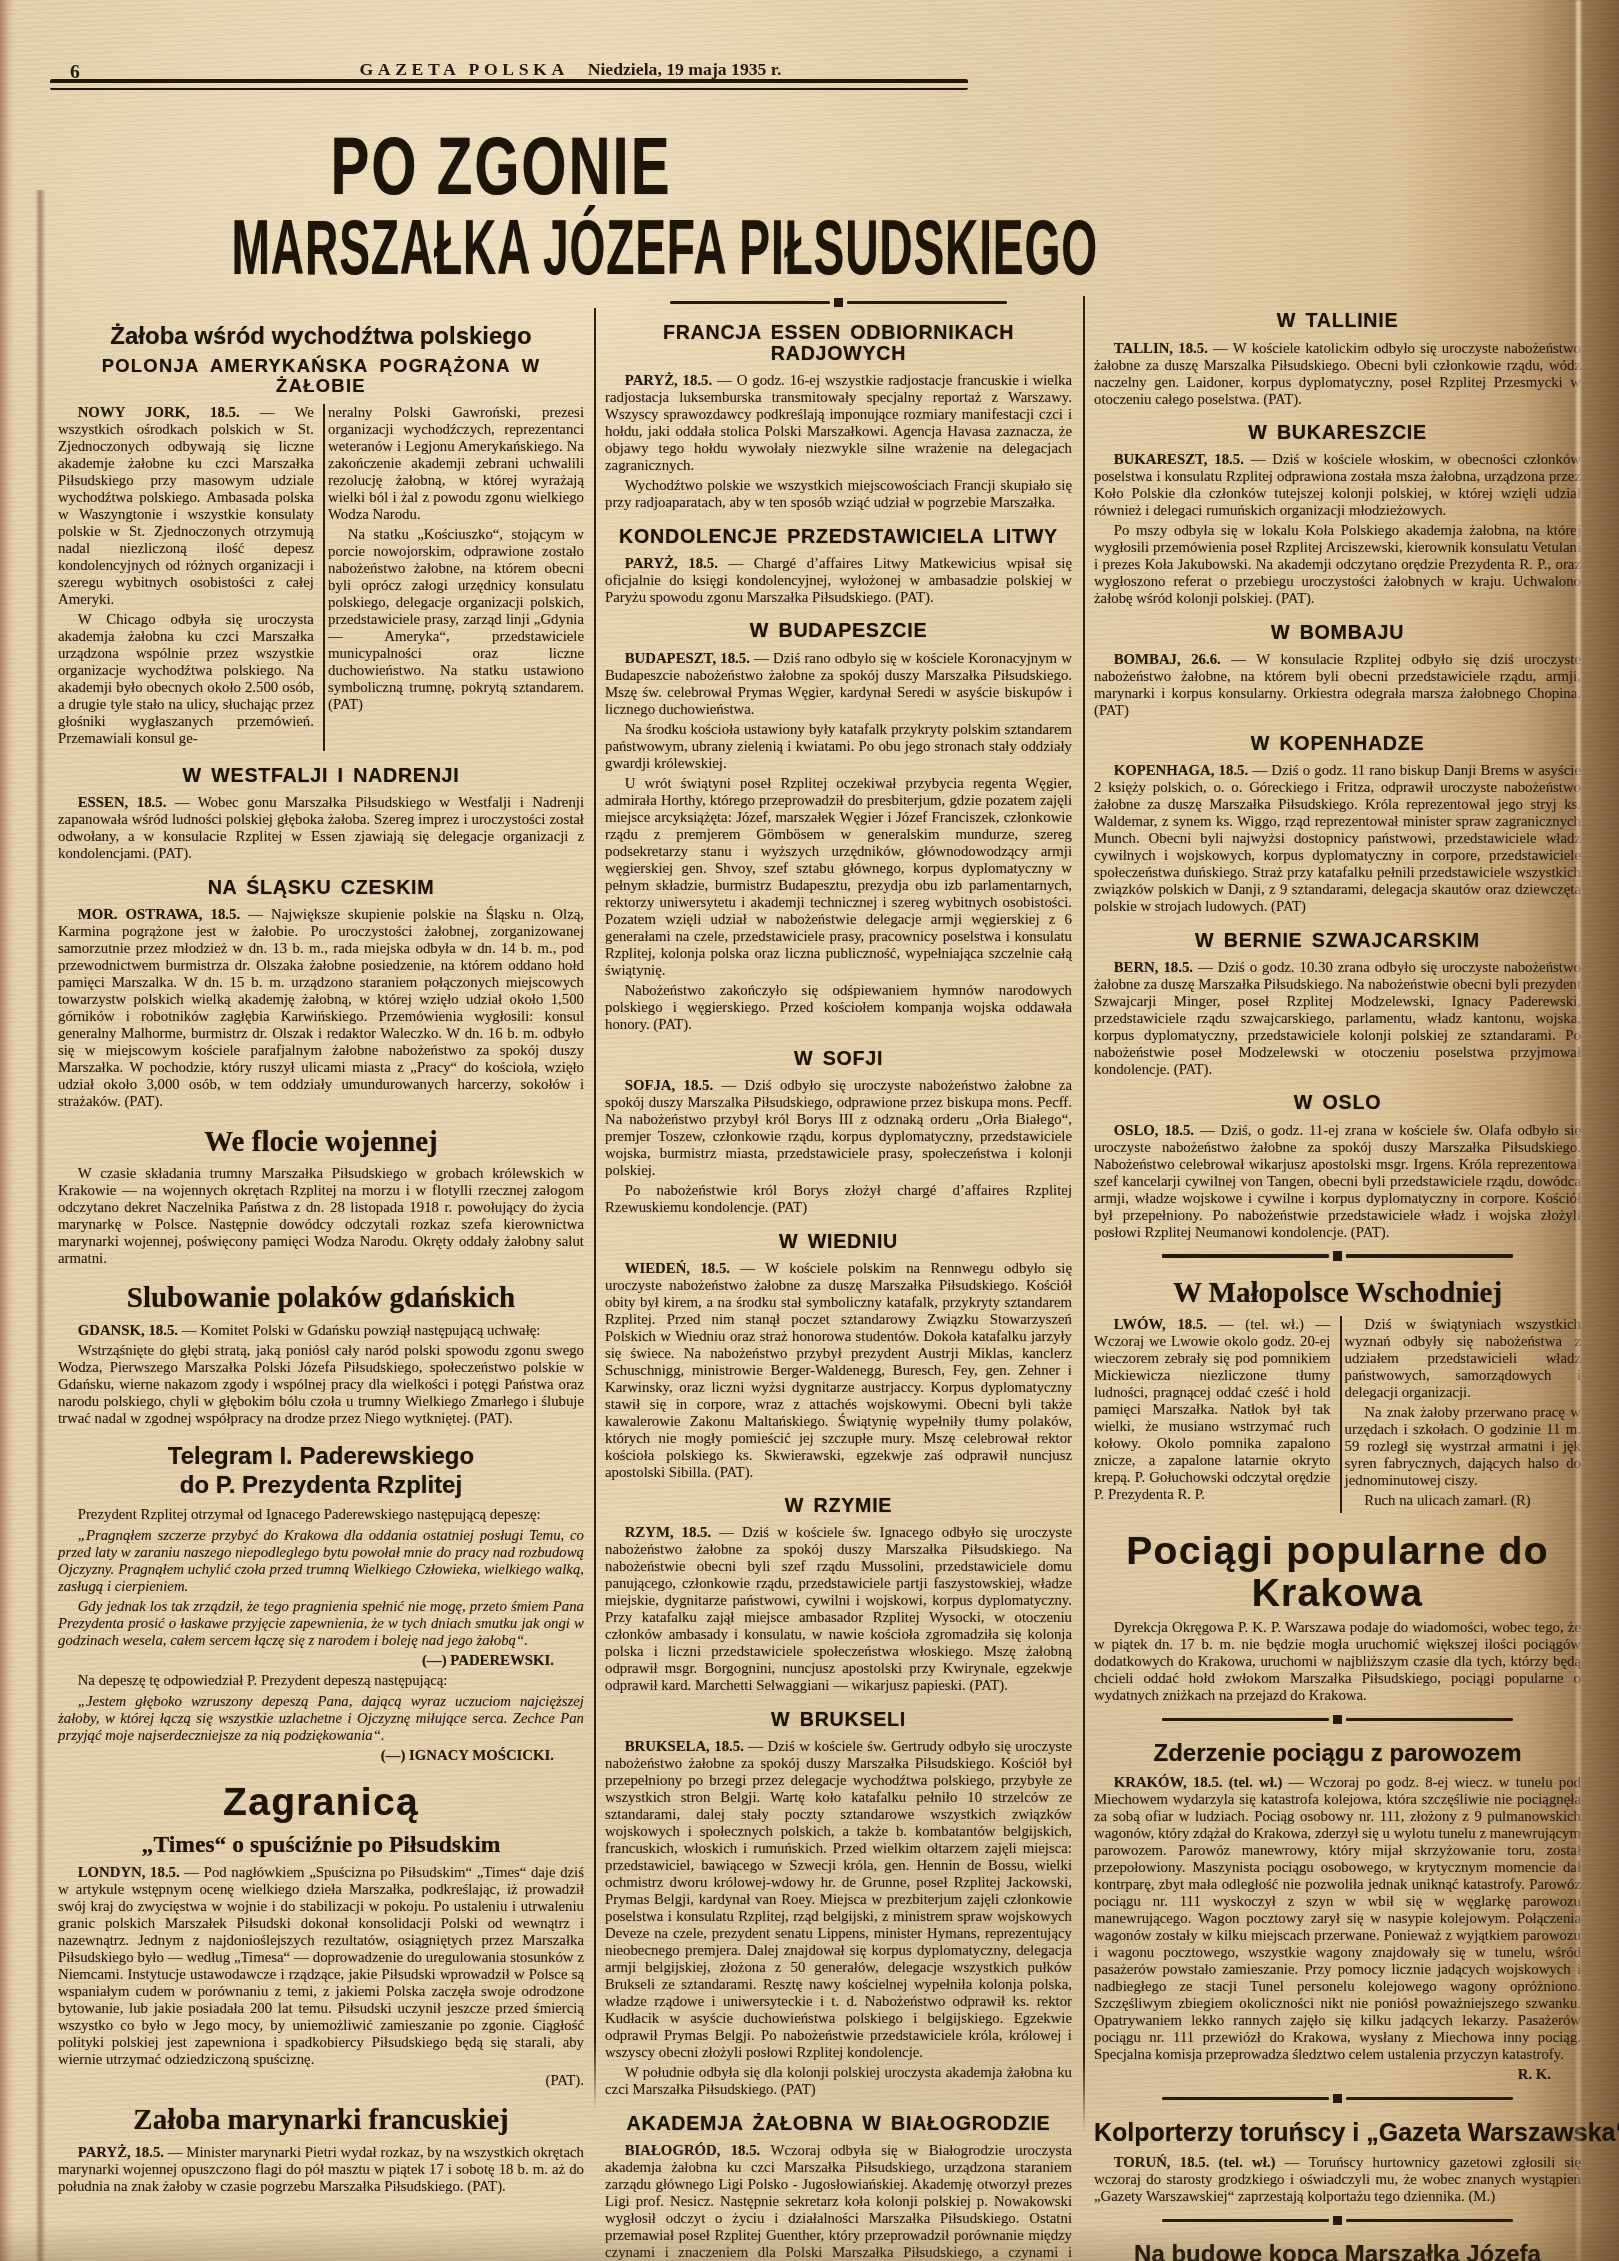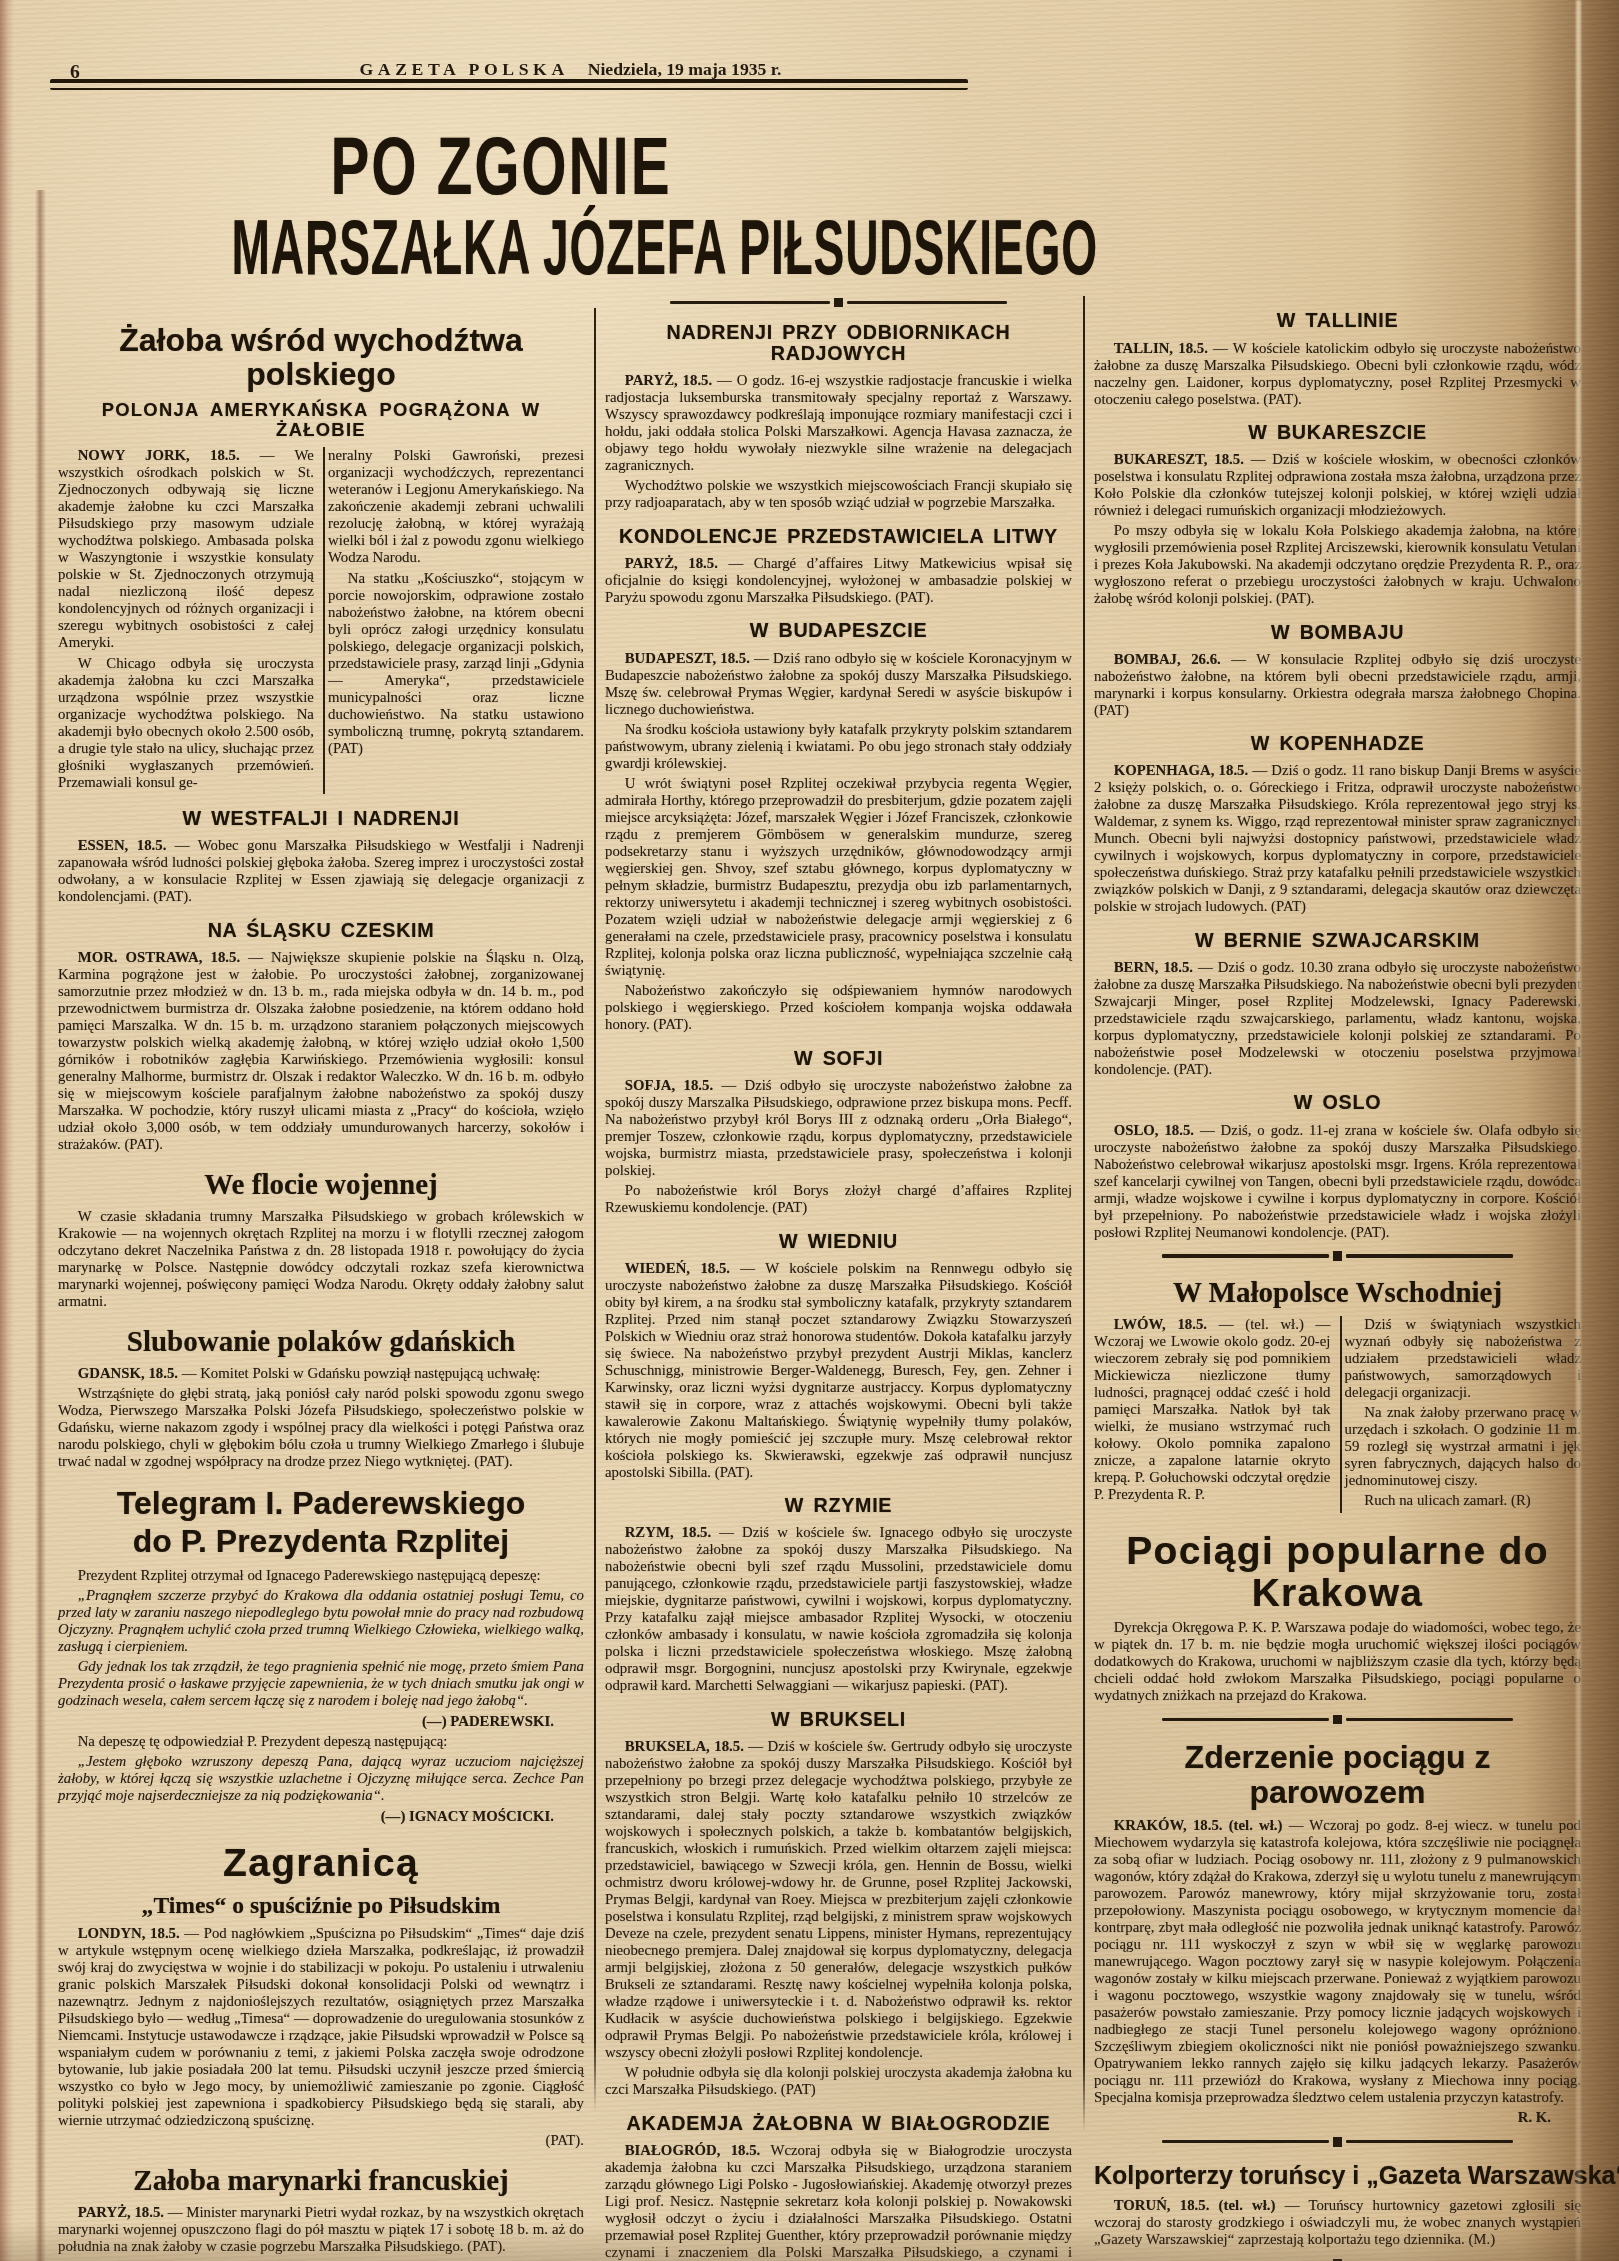--- a/index.html
+++ b/index.html
@@ -54,21 +54,21 @@
   .v-italic{font-style:italic;}
   .v-sign{text-align:right;text-indent:0;font-weight:bold;padding-right:30px;}
   .v-right{text-align:right;text-indent:0;}
   .v-noindent{text-indent:0;}
 
   
   .head{font-weight:900;text-align:center;color:#1d140a;margin:11.8px 0 6.6px;
     text-shadow:0 0 1px rgba(40,28,12,.5);line-height:1.08;}
   .h-md{font-family:"Liberation Sans",sans-serif;font-size:19.7px;letter-spacing:0.7px;word-spacing:3.3px;margin:14.4px 0 7.9px;}
   .h-sub{font-family:"Liberation Sans",sans-serif;font-size:18.4px;letter-spacing:1.3px;word-spacing:5.2px;margin:3.9px 0 7.9px;}
-  .h-xl-sans{font-family:"Liberation Sans",sans-serif;font-size:32px;letter-spacing:0;margin:15.7px 0 7.9px;}
+  .h-xl-sans{font-family:"Liberation Sans",sans-serif;font-size:24px;letter-spacing:0;margin:15.7px 0 7.9px;}
   .h-xl-sans.h-nowrap{white-space:nowrap;font-size:25px;}
   .h-xxl{font-family:"Liberation Sans",sans-serif;font-size:39px;letter-spacing:1.3px;margin:17px 0 5.2px;}
   .h-xl-serif{font-family:"Liberation Serif",serif;font-size:29px;margin:15.7px 0 7.9px;}
   .h-lg-serif{font-family:"Liberation Serif",serif;font-size:23.6px;margin:9.2px 0 6.6px;}
 
   
   .twocol{display:flex;}
   .twocol .subcol{flex:1 1 0;min-width:0;}
   .twocol .subcol + .subcol{border-left:2px solid #2b2012;padding-left:3px;margin-left:9.2px;}
 
@@ -155,21 +155,21 @@
       <article class="article">
         <h2 class="head h-xl-serif">Załoba marynarki francuskiej</h2>
         <p class="para v-normal"><b class="lead">PARYŻ, 18.5. </b>— Minister marynarki Pietri wydał rozkaz, by na wszystkich okrętach marynarki wojennej opuszczono flagi do pół masztu w piątek 17 i sobotę 18 b. m. aż do południa na znak żałoby w czasie pogrzebu Marszałka Piłsudskiego. (PAT).</p>
       </article>
     </section>
   <section class="col col-mid">
       <div class="orn">
         <span class="sq"></span>
       </div>
       <article class="article">
-        <h2 class="head h-md">NADRENJI PRZY ODBIORNIKACH RADJOWYCH</h2>
+        <h2 class="head h-md">FRANCJA ESSEN ODBIORNIKACH RADJOWYCH</h2>
         <p class="para v-normal"><b class="lead">PARYŻ, 18.5. </b>— O godz. 16-ej wszystkie radjostacje francuskie i wielka radjostacja luksemburska transmitowały specjalny reportaż z Warszawy. Wszyscy sprawozdawcy podkreślają imponujące rozmiary manifestacji czci i hołdu, jaki oddała stolica Polski Marszałkowi. Agencja Havasa zaznacza, że objawy tego hołdu wywołały niezwykle silne wrażenie na delegacjach zagranicznych.</p>
         <p class="para v-normal">Wychodźtwo polskie we wszystkich miejscowościach Francji skupiało się przy radjoaparatach, aby w ten sposób wziąć udział w pogrzebie Marszałka.</p>
       </article>
       <article class="article">
         <h2 class="head h-md">KONDOLENCJE PRZEDSTAWICIELA LITWY</h2>
         <p class="para v-normal"><b class="lead">PARYŻ, 18.5. </b>— Chargé d’affaires Litwy Matkewicius wpisał się oficjalnie do księgi kondolencyjnej, wyłożonej w ambasadzie polskiej w Paryżu spowodu zgonu Marszałka Piłsudskiego. (PAT).</p>
       </article>
       <article class="article">
         <h2 class="head h-md">W BUDAPESZCIE</h2>
         <p class="para v-normal"><b class="lead">BUDAPESZT, 18.5. </b>— Dziś rano odbyło się w kościele Koronacyjnym w Budapeszcie nabożeństwo żałobne za spokój duszy Marszałka Piłsudskiego. Mszę św. celebrował Prymas Węgier, kardynał Seredi w asyście biskupów i licznego duchowieństwa.</p>

